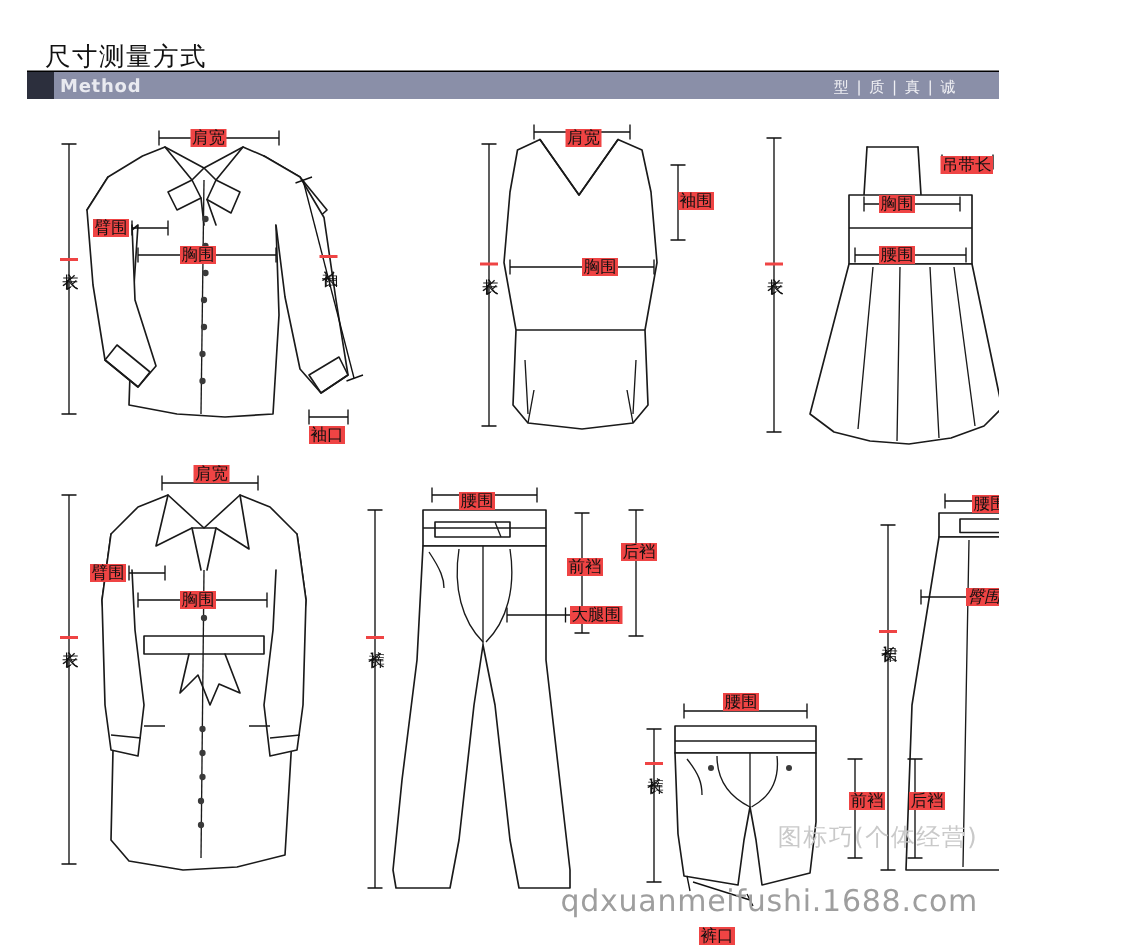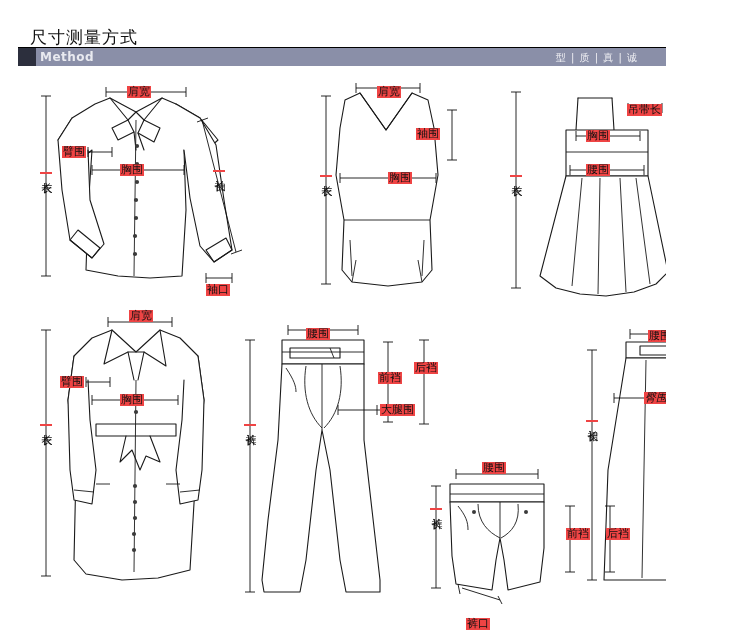--- a/index.html
+++ b/index.html
@@ -233,21 +233,21 @@
 
   <div class="lab" style="left:127px;top:86px;">肩宽</div>
   <div class="lab v" style="left:40px;top:172px;">衣长</div>
   <div class="lab" style="left:62px;top:146px;">臂围</div>
   <div class="lab" style="left:120px;top:164px;">胸围</div>
   <div class="lab v" style="left:213px;top:170px;">袖长</div>
   <div class="lab" style="left:206px;top:284px;">袖口</div>
 
   <div class="lab" style="left:377px;top:86px;">肩宽</div>
   <div class="lab v" style="left:320px;top:175px;">衣长</div>
-  <div class="lab" style="left:416px;top:128px;">袖围</div>
+  <div class="lab" style="left:452px;top:128px;">袖围</div>
   <div class="lab" style="left:388px;top:172px;">胸围</div>
 
   <div class="lab" style="left:627px;top:104px;">吊带长</div>
   <div class="lab" style="left:586px;top:130px;">胸围</div>
   <div class="lab" style="left:586px;top:164px;">腰围</div>
   <div class="lab v" style="left:510px;top:175px;">衣长</div>
 
   <div class="lab" style="left:129px;top:310px;">肩宽</div>
   <div class="lab v" style="left:40px;top:424px;">衣长</div>
   <div class="lab" style="left:60px;top:376px;">臂围</div>
@@ -262,14 +262,16 @@
   <div class="lab" style="left:648px;top:330px;">腰围</div>
   <div class="lab" style="left:644px;top:392px;font-style:italic;">臀围</div>
   <div class="lab v" style="left:586px;top:420px;">裙长</div>
 
   <div class="lab" style="left:482px;top:462px;">腰围</div>
   <div class="lab v" style="left:430px;top:508px;">裤长</div>
   <div class="lab" style="left:566px;top:528px;">前裆</div>
   <div class="lab" style="left:606px;top:528px;">后裆</div>
   <div class="lab" style="left:466px;top:584px;margin-top:34px;">裤口</div>
 
+  <div class="wm1">图标巧(个体经营)</div>
+  <div class="wm2">qdxuanmeifushi.1688.com</div>
 
 </div>
 
 </body></html>

